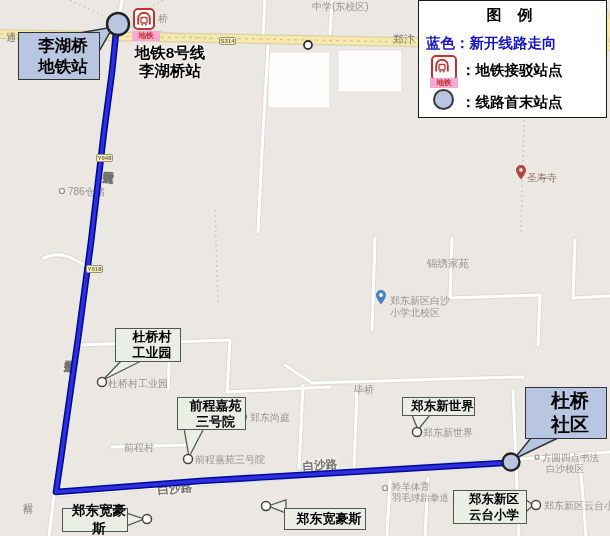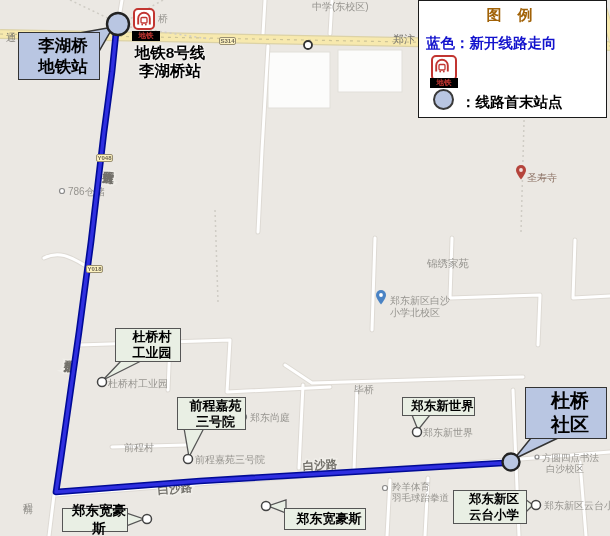--- a/index.html
+++ b/index.html
@@ -9,27 +9,27 @@
   
   .rc{stroke:#dedad4;fill:none;stroke-linecap:round;stroke-linejoin:round;}
   .rf{stroke:#ffffff;fill:none;stroke-linecap:round;stroke-linejoin:round;}
   .dot{stroke:#cfccc5;fill:none;stroke-dasharray:2 3;}
   .ml{font-size:10px;fill:#96948f;}
   .rl{font-size:11.5px;fill:#73716b;paint-order:stroke;stroke:#f0eee9;stroke-width:3px;font-weight:bold;}
   .vt{writing-mode:vertical-rl;text-orientation:upright;}
   
   .ov{position:absolute;box-sizing:border-box;}
   .legend{left:418px;top:0;width:189px;height:118px;background:#fff;border:1.4px solid #1a1a1a;}
-  .lg-title{position:absolute;left:0;top:5px;width:100%;text-align:center;font-size:15px;font-weight:bold;letter-spacing:6px;color:#a16207;}
+  .lg-title{position:absolute;left:0;top:5px;width:100%;text-align:center;font-size:15px;font-weight:bold;letter-spacing:6px;color:#000000;}
   .lg-route{position:absolute;left:7px;top:33px;font-size:14.5px;font-weight:bold;color:#1313cd;}
   .lg-text{position:absolute;left:42px;font-size:14.5px;font-weight:bold;color:#000;}
   .lg-circle{position:absolute;left:14px;top:88px;width:17px;height:17px;border-radius:50%;
              background:#b9c6e2;border:2px solid #3a3a3a;}
   .micon{position:absolute;width:22px;height:22px;background:#fff;border:2px solid #c23531;border-radius:5px;}
-  .mtag{position:absolute;top:21px;left:-3px;width:28px;height:10px;background:#000000;color:#c23531;
+  .mtag{position:absolute;top:21px;left:-3px;width:28px;height:10px;background:#f9a8d4;color:#c23531;
         font-size:7.5px;font-weight:bold;text-align:center;line-height:10px;}
   .caption{left:124px;top:44px;width:92px;text-align:center;font-weight:bold;font-size:15.5px;
            line-height:17.5px;color:#000;text-shadow:0 0 2px #fff,0 0 2px #fff,0 0 3px #fff;}
   .co{position:absolute;box-sizing:border-box;display:flex;flex-direction:column;align-items:center;
       justify-content:center;text-align:center;font-weight:bold;color:#000;padding-left:8px;}
   .co-blue{background:#b9c6e2;border:1.6px solid #333;}
   .co-green{background:#e9efe4;border:1.4px solid #555;}
   .shield{position:absolute;background:#fdf2c0;border:1px solid #998f72;border-radius:2px;color:#6b6452;
           font-size:6px;font-weight:bold;text-align:center;line-height:6px;height:8px;box-sizing:border-box;}
 </style>
@@ -229,17 +229,18 @@
     <div class="lg-route">蓝色：新开线路走向</div>
     <div class="micon" style="left:12px;top:54px;">
       <svg width="18" height="18" viewBox="0 0 18 18">
         <path d="M3.2,14.5 V8.5 a5.8,5.8 0 0 1 11.6,0 V14.5" stroke="#c23531" stroke-width="1.9" fill="none"></path>
         <rect x="6" y="7.5" width="6" height="5.5" rx="1" stroke="#c23531" stroke-width="1.3" fill="none"></rect>
         <circle cx="7.2" cy="14.6" r="0.9" fill="#c23531"></circle>
           <circle cx="10.8" cy="14.6" r="0.9" fill="#c23531"></circle>
       </svg>
       <div class="mtag">地铁</div>
     </div>
+    <div class="lg-text" style="top:60px;">：地铁接驳站点</div>
     <div class="lg-circle"></div>
     <div class="lg-text" style="top:92px;">：线路首末站点</div>
   </div>
 
 </div>
 
 </body></html>

